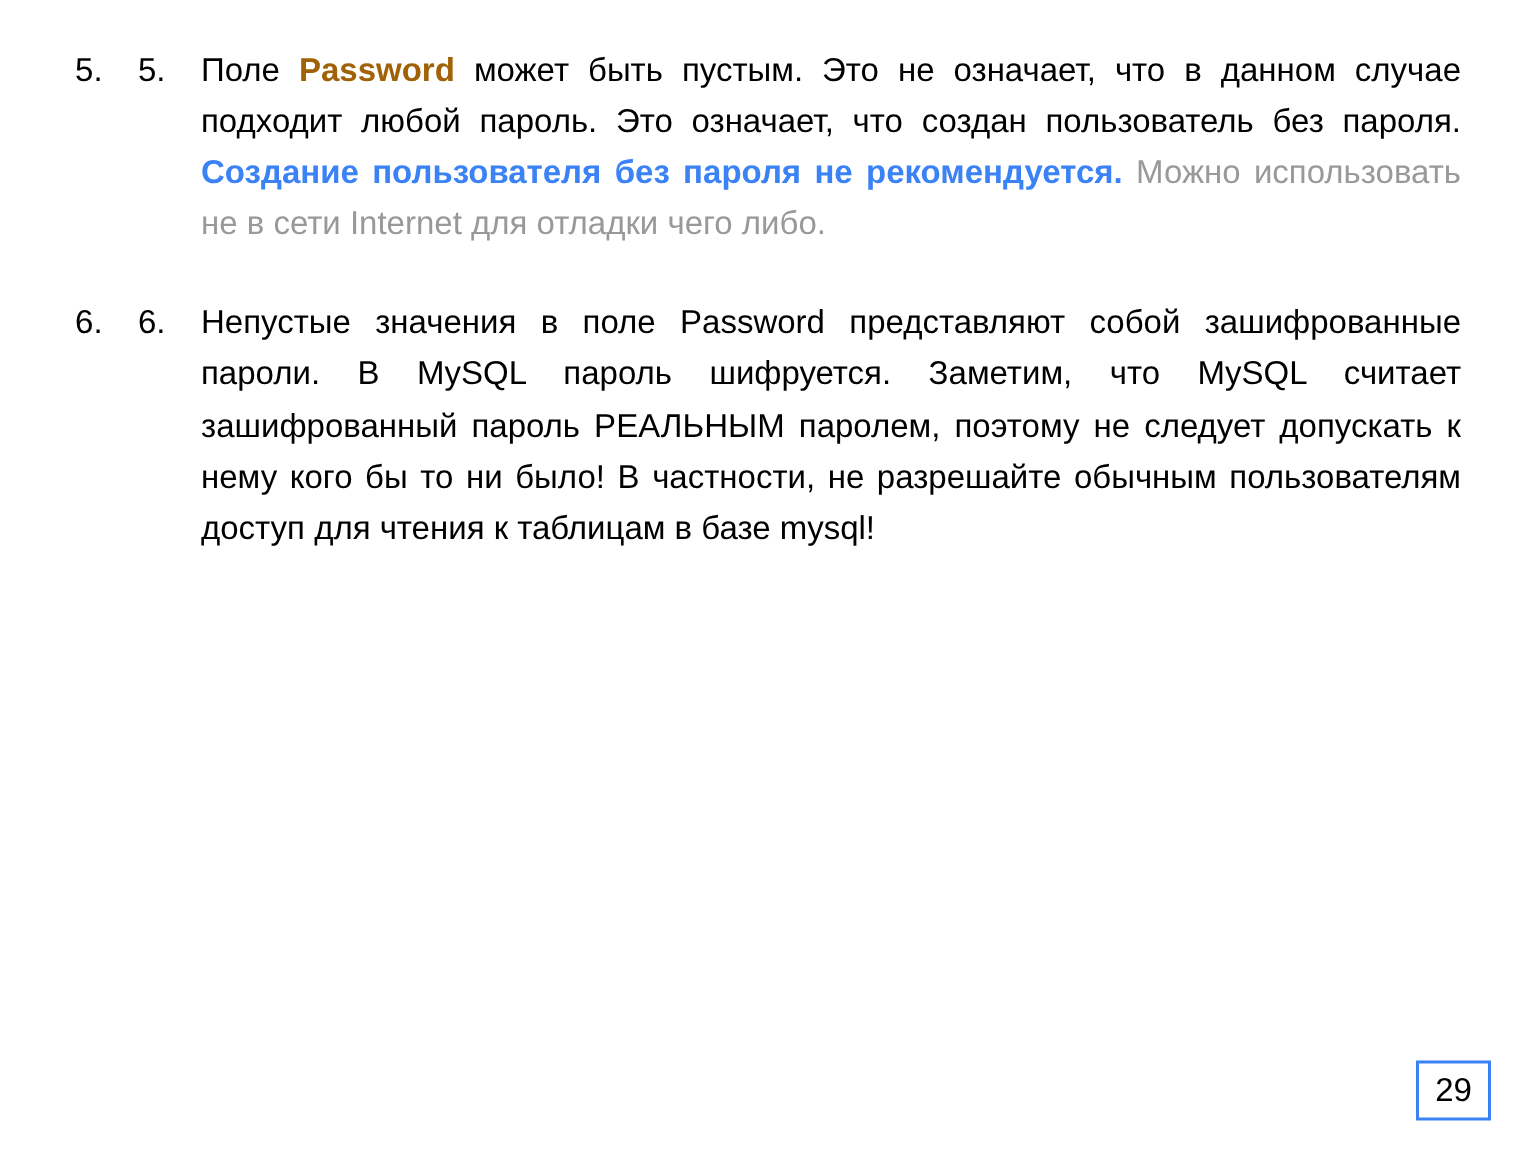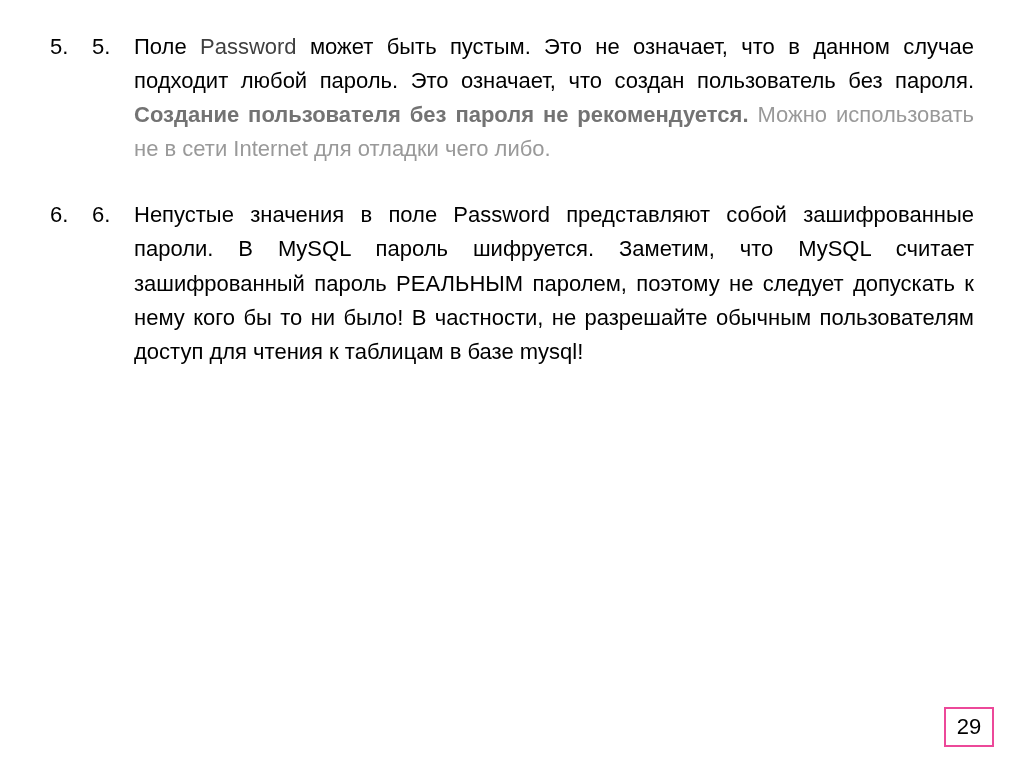--- a/index.html
+++ b/index.html
@@ -53,40 +53,40 @@
 
     .item-text {
       flex: 1;
     }
 
     .bold {
       font-weight: normal;
     }
 
     .blue {
-      color: #404040;
-      font-weight: normal;
+      color: #a16207;
+      font-weight: bold;
     }
 
     .red {
-      color: #737373;
+      color: #3b82f6;
       font-weight: bold;
     }
 
     .gray {
       color: #999999;
     }
 
     .page-number {
       position: absolute;
       bottom: 20px;
       right: 30px;
       width: 50px;
       height: 40px;
-      border: 2px solid #ec4899;
+      border: 2px solid #3b82f6;
       display: flex;
       align-items: center;
       justify-content: center;
       font-size: 22px;
       font-weight: normal;
       color: #000000;
     }
   </style>
 </head>
 <body>

